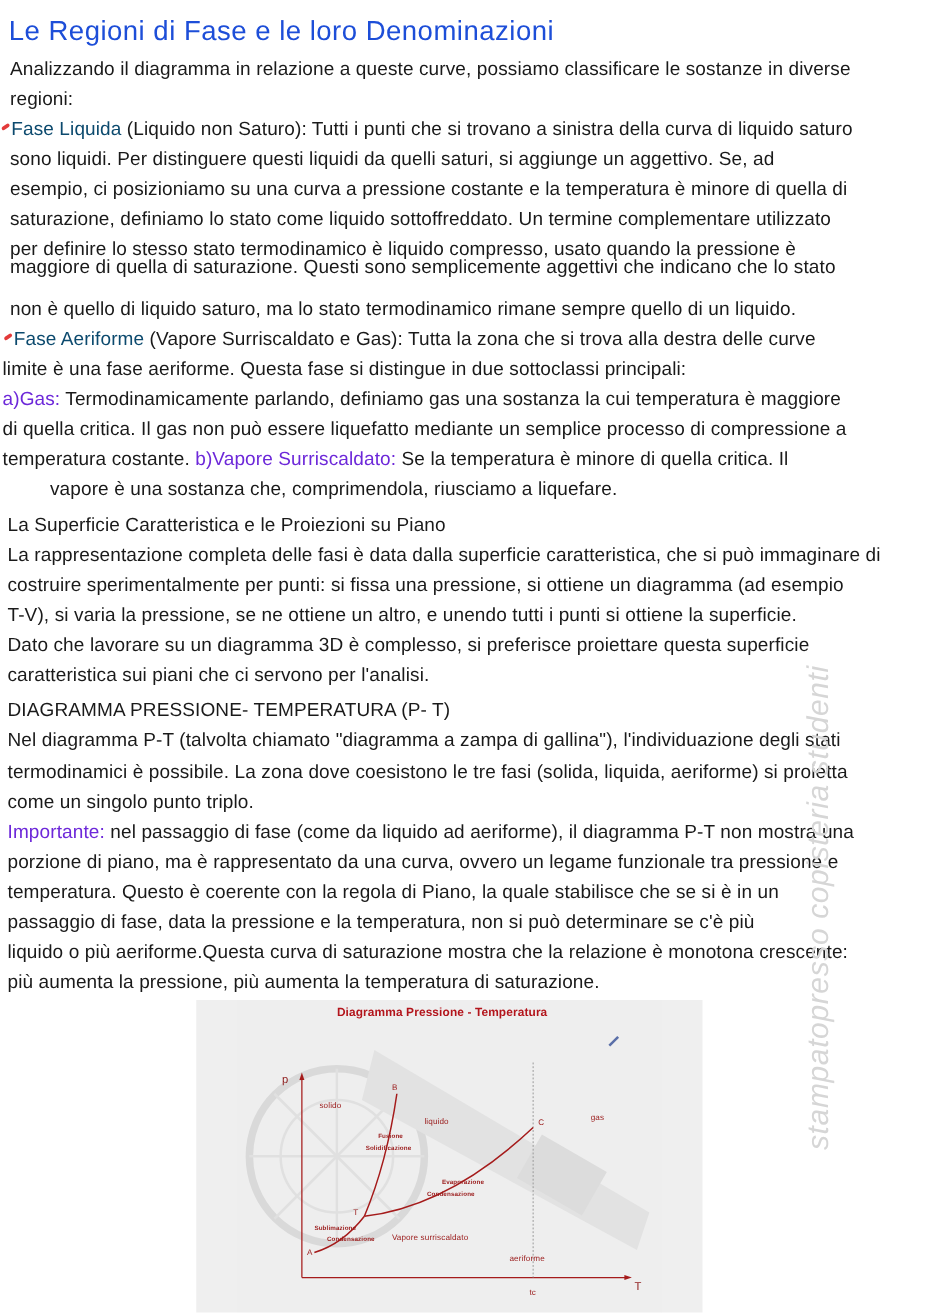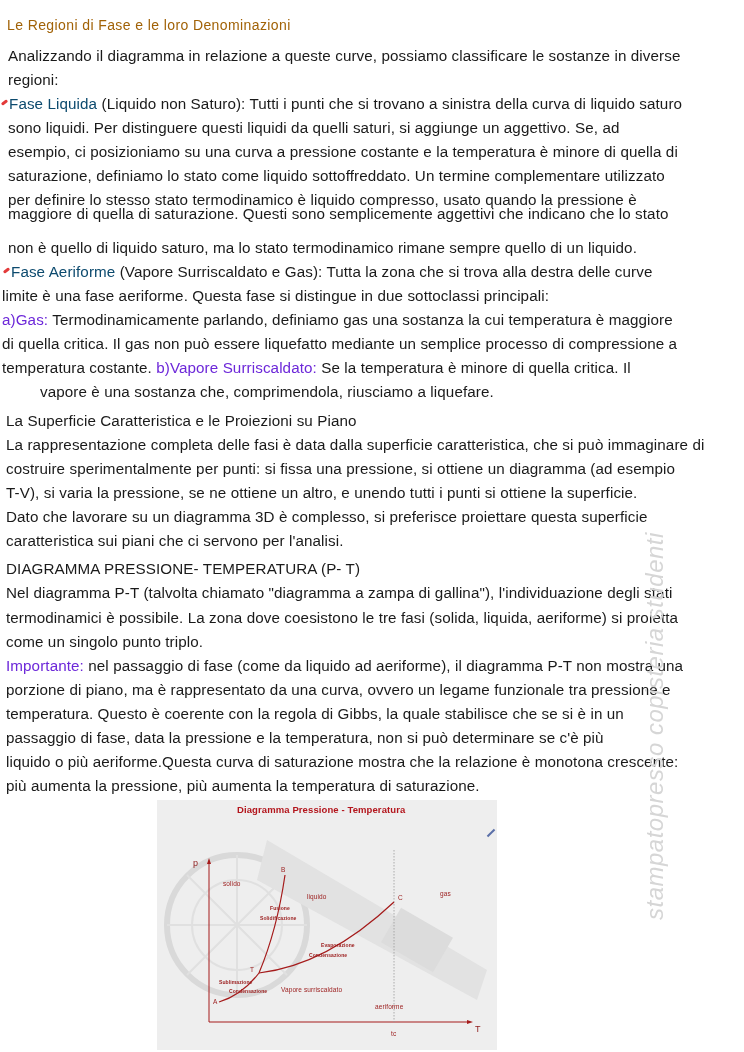--- a/index.html
+++ b/index.html
@@ -2,36 +2,36 @@
 <html><head>
   <meta charset="utf-8">
   <style>
     html, body { margin: 0; padding: 0; background: #ffffff; }
     body {
       width: 744px; height: 1052px; position: relative; overflow: hidden;
       font-family: "Liberation Sans", "DejaVu Sans", sans-serif;
       color: #1a1a1a; font-size: 15.2px; letter-spacing: 0.1px;
     }
     .line { position: absolute; white-space: nowrap; line-height: 20px; }
-    .title { font-size: 14px; color: #a16207; letter-spacing: 0.4px; }
+    .title { font-size: 22px; color: #1d4ed8; letter-spacing: 0.4px; }
     .blue { color: #0c4a6e; }
     .purple { color: #6d28d9; }
     .marker {
       display: inline-block; width: 7px; height: 3px; background: #e33a3a;
       transform: rotate(-35deg); margin-right: 1px; vertical-align: 5px;
       border-radius: 2px;
     }
     .watermark {
       position: absolute; left: 640px; top: 540px; width: 30px; height: 380px;
       writing-mode: vertical-rl; transform: rotate(180deg);
       font-size: 24px; font-style: italic; color: #d6d6d6; letter-spacing: 0.5px;
       white-space: nowrap; display: flex; align-items: center; justify-content: flex-start;
     }
     .diagram {
-      position: absolute; left: 157px; top: 800px; width: 340px; height: 250px;
+      position: absolute; left: 157px; top: 800px; width: 405px; height: 250px;
       background: #efefef; overflow: hidden;
     }
     .diagram svg { width: 100%; height: 100%; display: block; }
     .d-title { font-family: "Liberation Sans", sans-serif; font-size: 9.5px; font-weight: bold; fill: #b3151c; }
     .d-lbl { font-family: "Liberation Sans", sans-serif; font-size: 6.5px; fill: #9a1a1a; }
     .d-bold { font-family: "Liberation Sans", sans-serif; font-size: 5px; font-weight: bold; fill: #9a1a1a; }
     .d-axis { font-family: "Liberation Sans", sans-serif; font-size: 9px; fill: #8e1b1b; }
     .pen {
       position: absolute; left: 486px; top: 832px; width: 10px; height: 2px; background: #5a6fa8;
       transform: rotate(-45deg);
@@ -75,21 +75,21 @@
 <div class="line" style="left:6px; top:531px;">caratteristica sui piani che ci servono per l'analisi.</div>
 
 <div class="line" style="left:6px; top:559px;">DIAGRAMMA PRESSIONE- TEMPERATURA (P- T)</div>
 <div class="line" style="left:6px; top:583px;">Nel diagramma P-T (talvolta chiamato "diagramma a zampa di gallina"), l'individuazione degli stati</div>
 <div class="line" style="left:6px; top:608px;">termodinamici è possibile. La zona dove coesistono le tre fasi (solida, liquida, aeriforme) si proietta</div>
 <div class="line" style="left:6px; top:632px;">come un singolo punto triplo.</div>
 <div class="line" style="left:6px; top:656px;">
   <span class="purple">Importante:</span><span> nel passaggio di fase (come da liquido ad aeriforme), il diagramma P-T non mostra una</span>
 </div>
 <div class="line" style="left:6px; top:680px;">porzione di piano, ma è rappresentato da una curva, ovvero un legame funzionale tra pressione e</div>
-<div class="line" style="left:6px; top:704px;">temperatura. Questo è coerente con la regola di Gibbs, la quale stabilisce che se si è in un</div>
+<div class="line" style="left:6px; top:704px;">temperatura. Questo è coerente con la regola di Piano, la quale stabilisce che se si è in un</div>
 <div class="line" style="left:6px; top:728px;">passaggio di fase, data la pressione e la temperatura, non si può determinare se c'è più</div>
 <div class="line" style="left:6px; top:752px;">liquido o più aeriforme.Questa curva di saturazione mostra che la relazione è monotona crescente:</div>
 <div class="line" style="left:6px; top:776px;">più aumenta la pressione, più aumenta la temperatura di saturazione.</div>
 
 <div class="watermark">stampatopresso copisteria studenti</div>
 
 <div class="diagram">
   <svg viewBox="0 0 340 250" xmlns="http://www.w3.org/2000/svg">
 
     <rect x="0" y="0" width="340" height="250" fill="#eeeeee"></rect>

